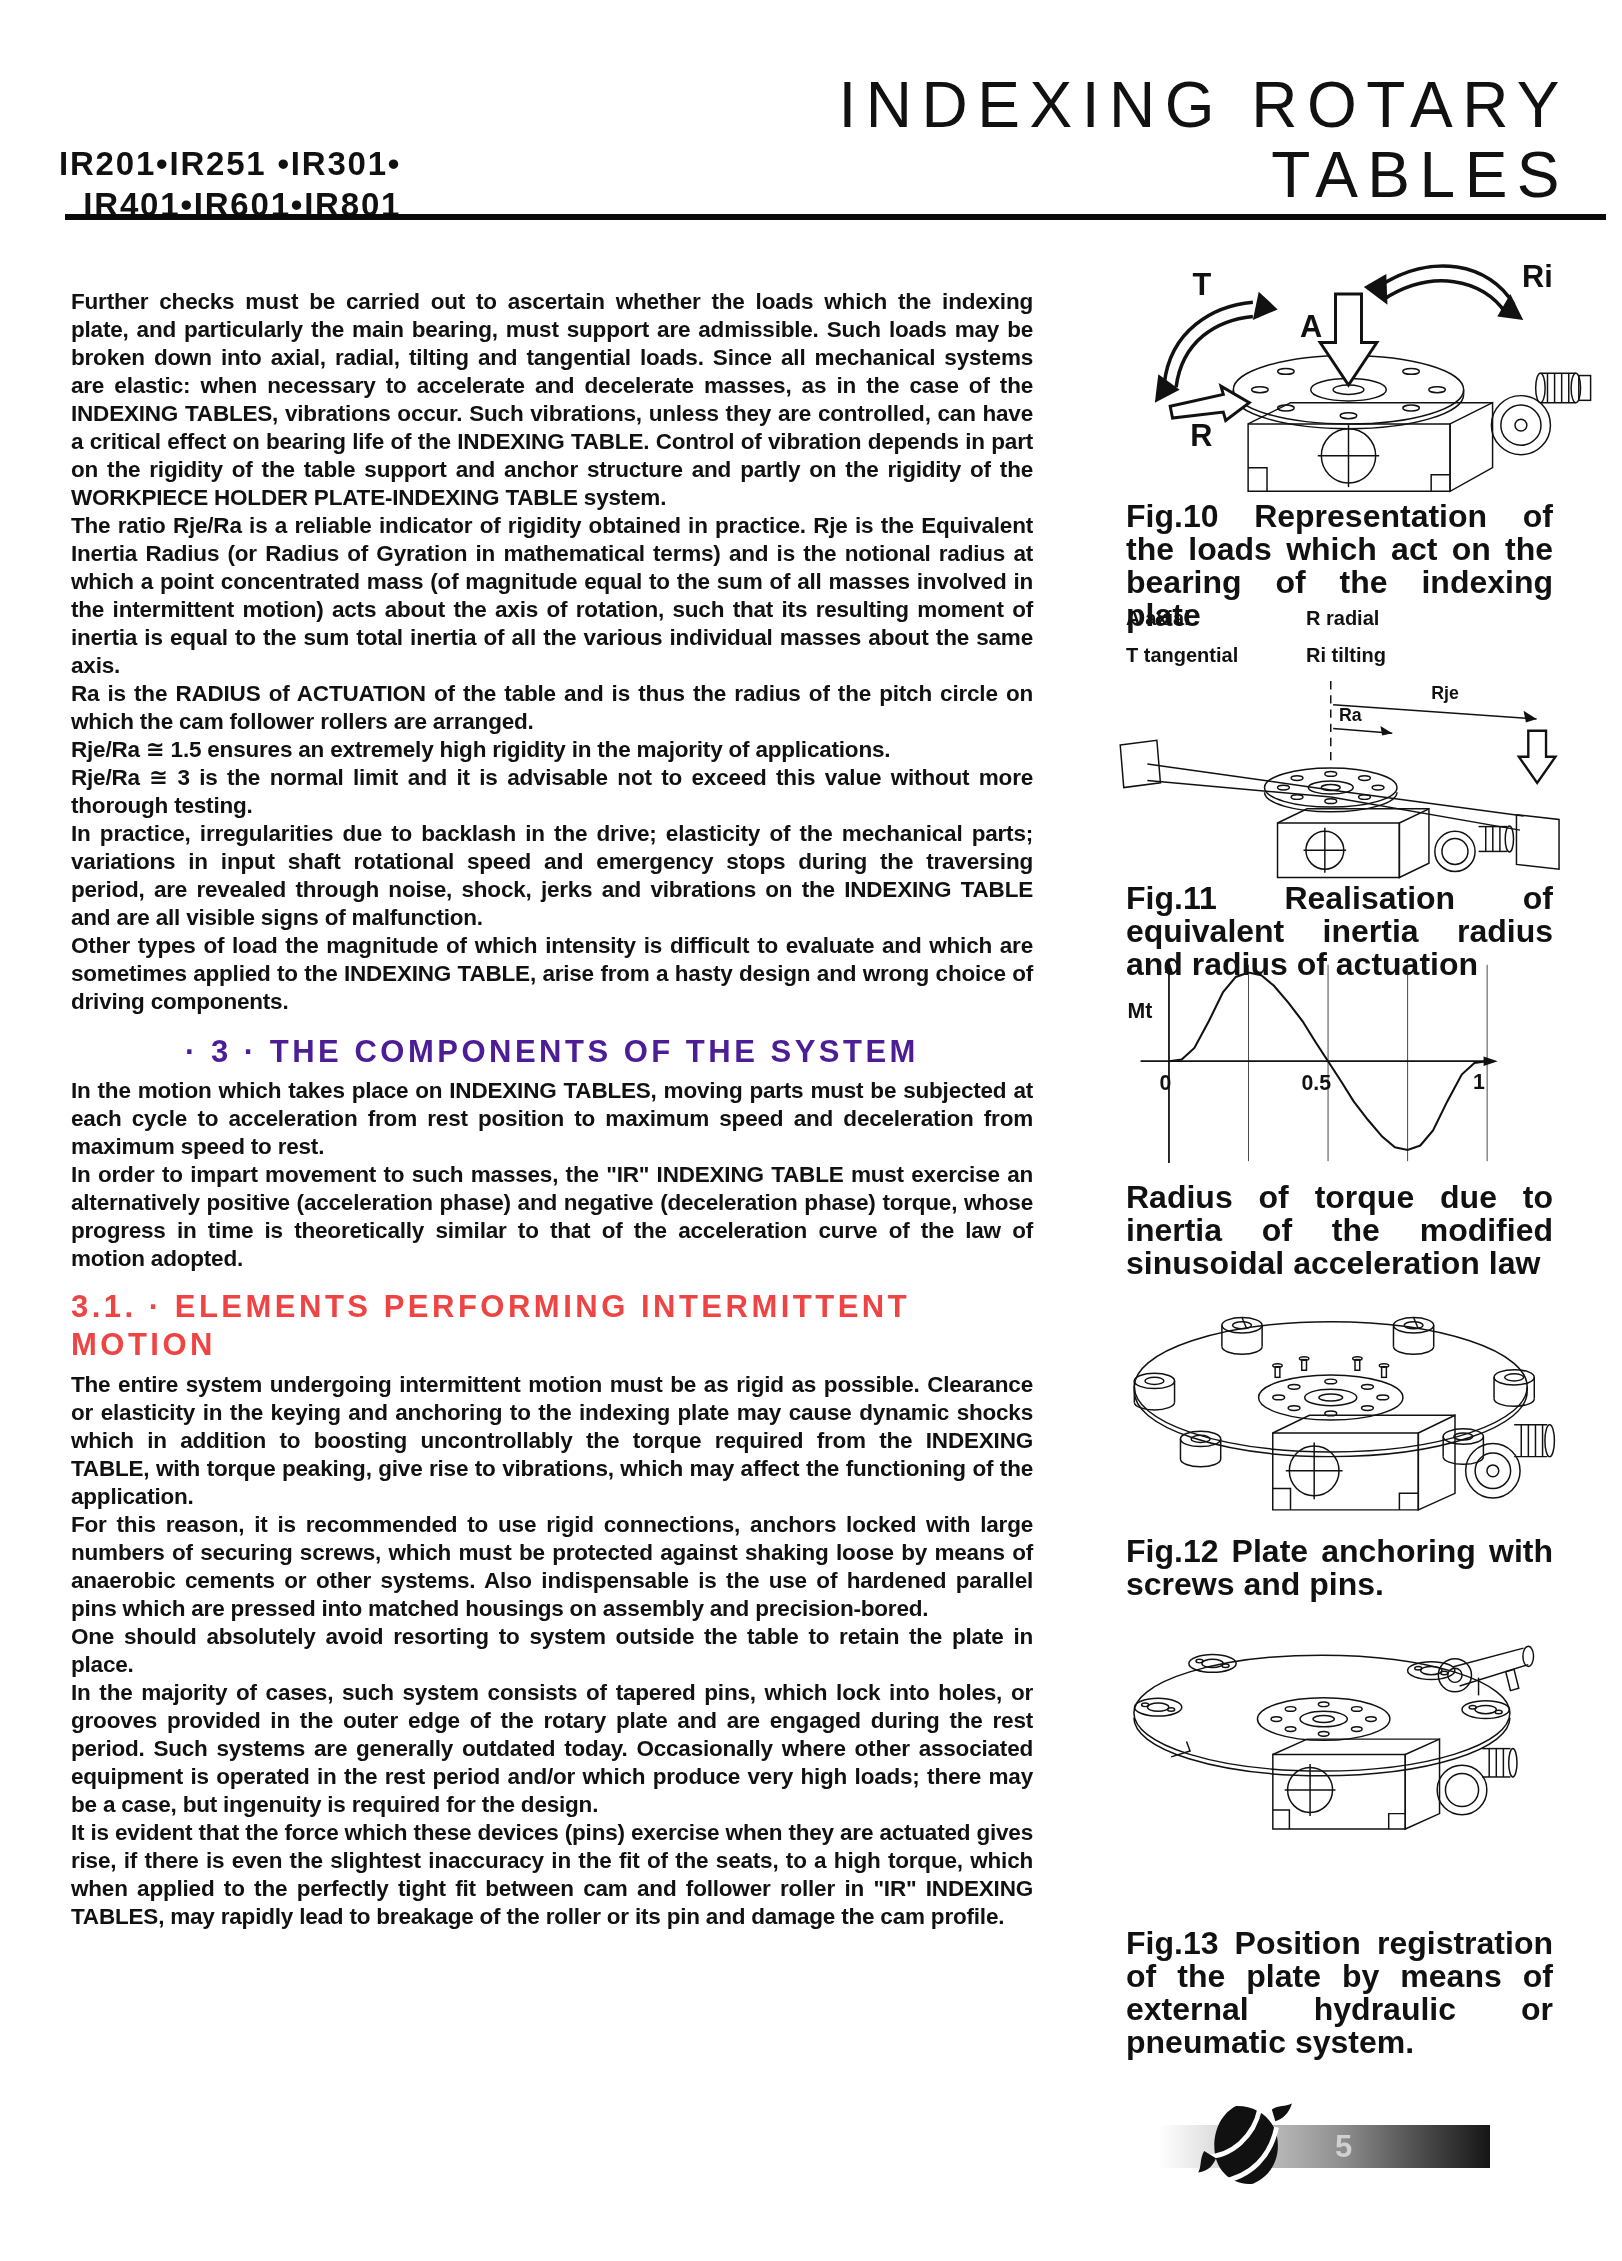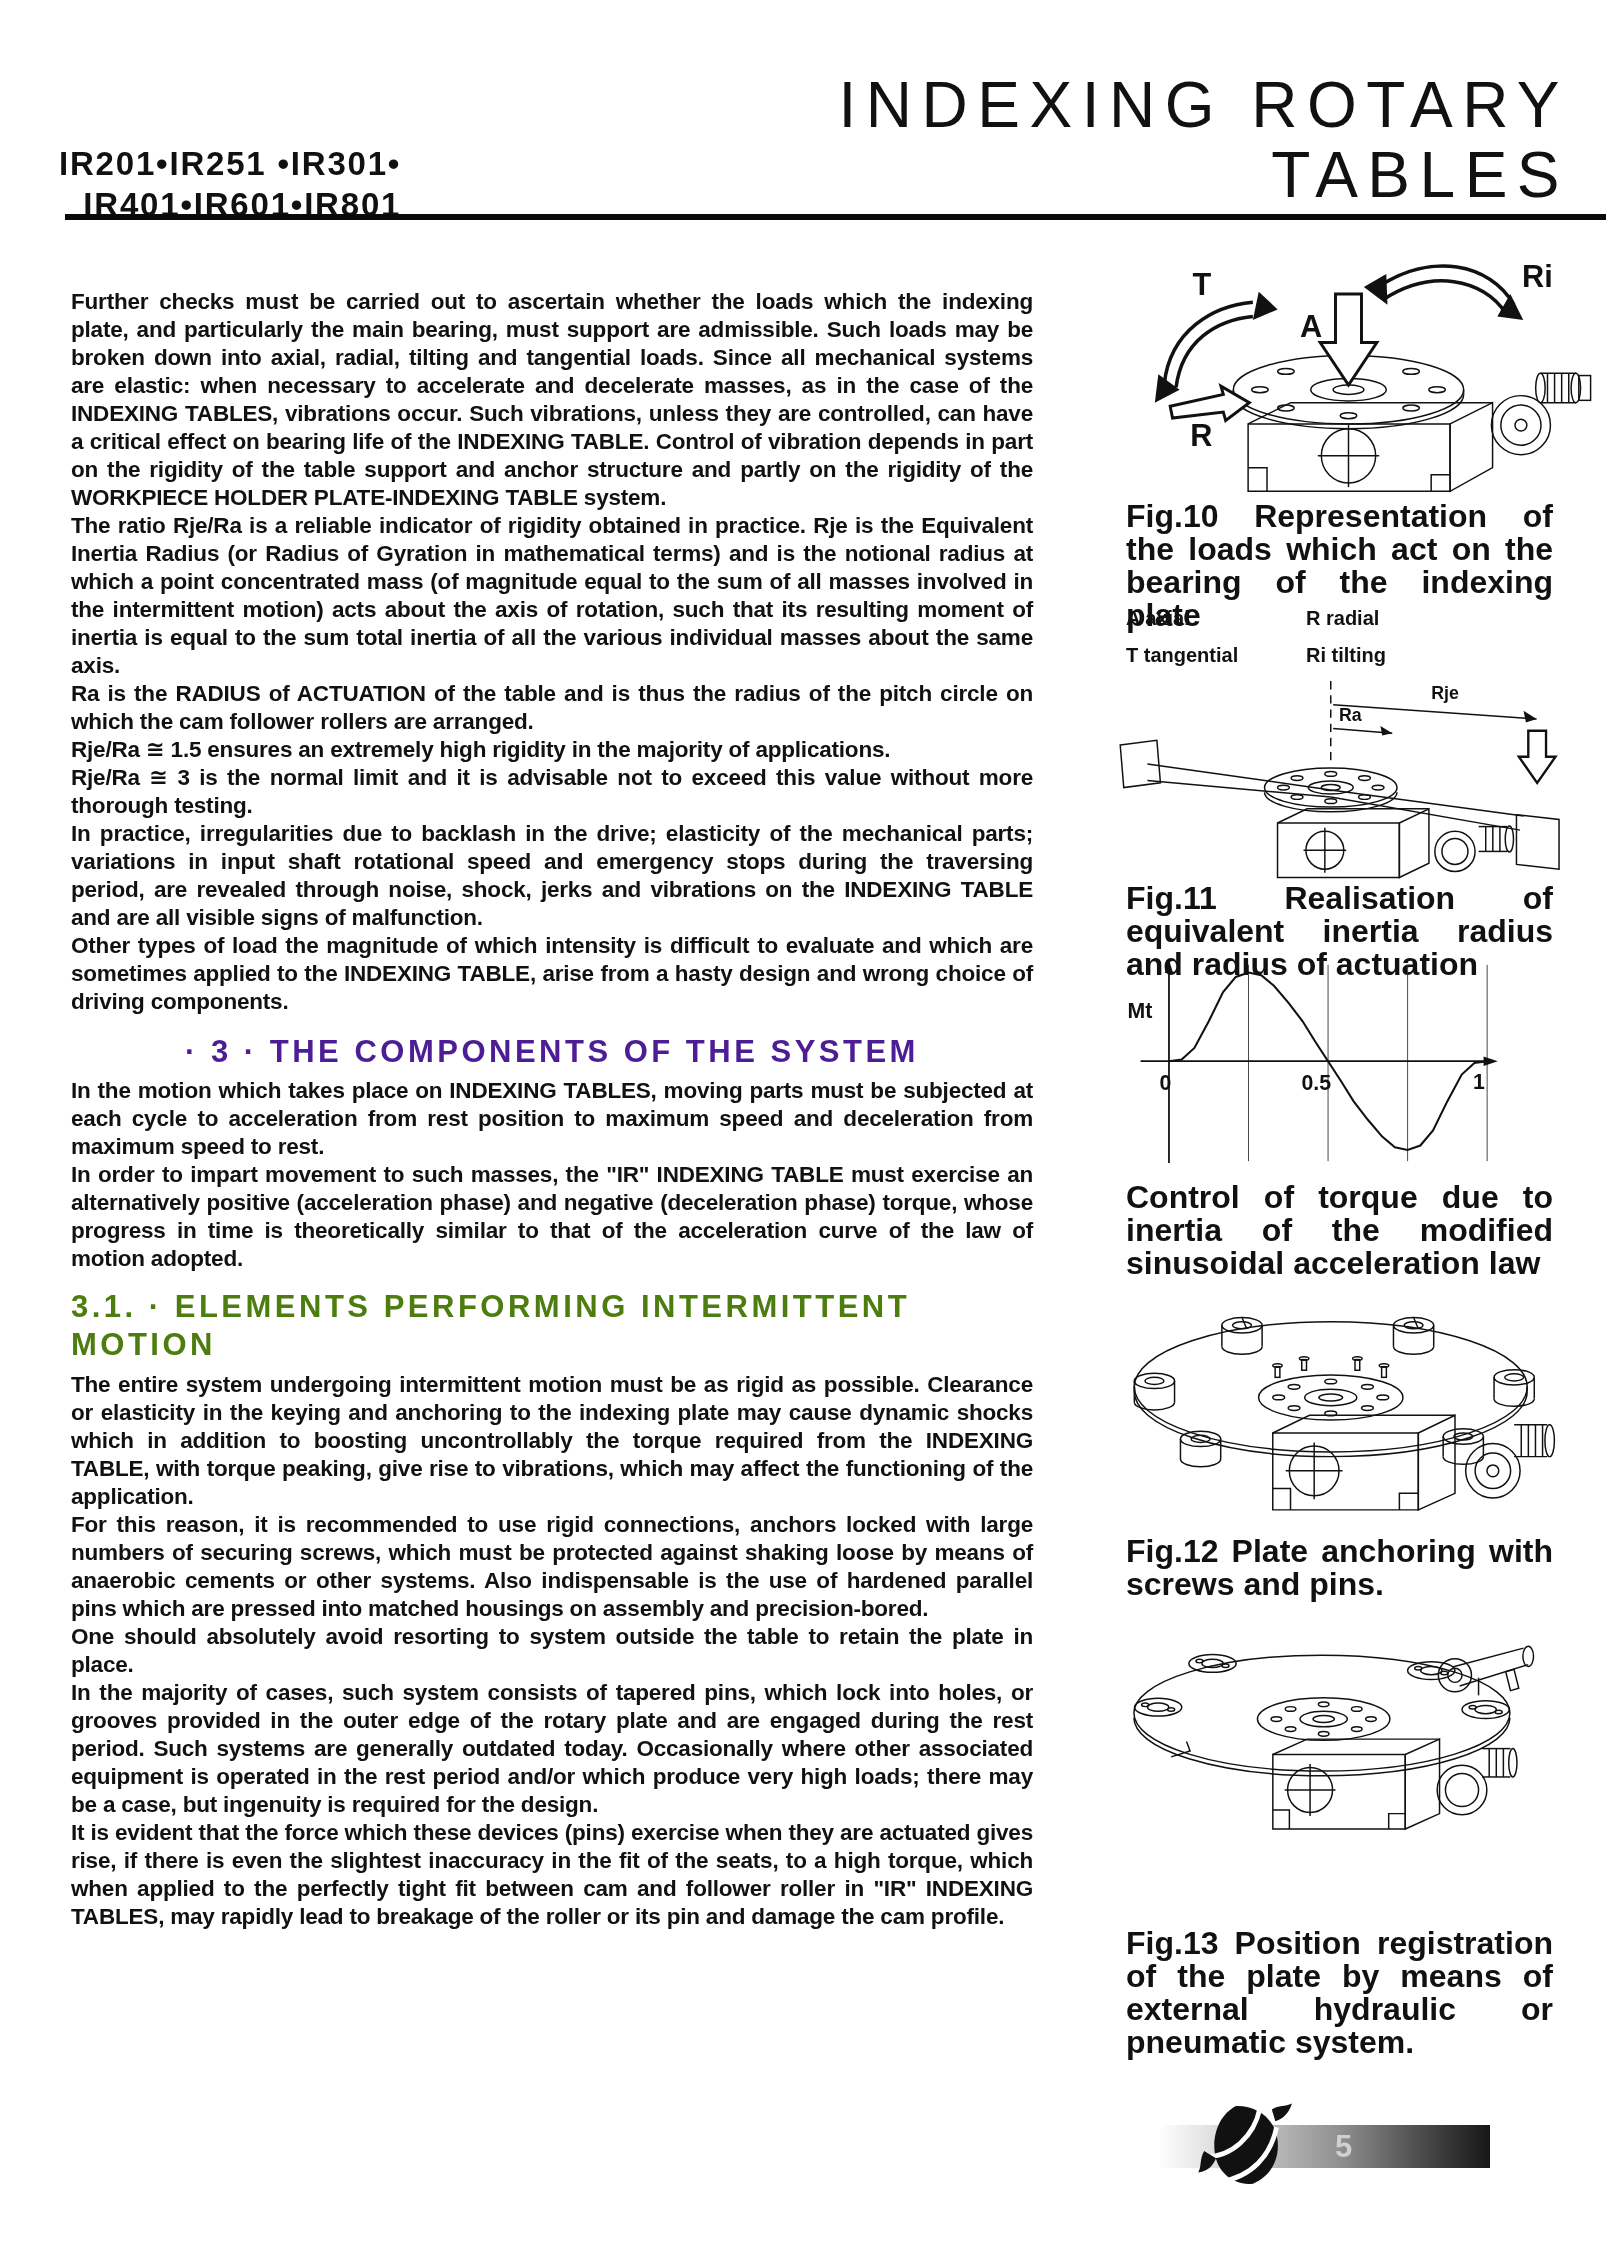--- a/index.html
+++ b/index.html
@@ -9,21 +9,21 @@
   .models{position:absolute;left:59px;top:143px;font-size:33px;font-weight:bold;
           letter-spacing:1.8px;line-height:41px;white-space:nowrap;text-align:right;}
   .doc-title{position:absolute;left:616px;top:70px;width:953px;text-align:right;
              font-size:64px;font-weight:400;letter-spacing:9.5px;line-height:70px;white-space:nowrap;}
   .head-rule{position:absolute;left:65px;top:214px;width:1541px;height:6px;background:#0a0a0a;}
   
   .leftcol{position:absolute;left:71px;top:288px;width:962px;}
   .body-p{margin:0;font-size:22.5px;line-height:28px;font-weight:bold;text-align:justify;letter-spacing:-0.2px;}
   .h3head{margin:16.6px 0 6px 0;font-size:31px;line-height:38px;font-weight:bold;color:#4c1d95;
           text-align:center;letter-spacing:3.5px;}
-  .h31head{margin:15.4px 0 7px 0;font-size:31px;line-height:38px;font-weight:bold;color:#4d7c0f;
+  .h31head{margin:15.4px 0 7px 0;font-size:31px;line-height:38px;font-weight:bold;color:#ef4444;
            text-align:left;letter-spacing:3.5px;}
   
   .fig{position:absolute;}
   .figcap{position:absolute;width:427px;font-size:32px;line-height:33px;font-weight:bold;text-align:justify;margin:0;}
   .legend{position:absolute;width:427px;font-size:20px;line-height:37px;font-weight:bold;}
   .legend .lrow{display:flex;}
   .legend .lcell1{width:180px;}
   svg text{font-family:"Liberation Sans","DejaVu Sans",sans-serif;font-weight:bold;fill:#111;}
   
   .foot-bar{position:absolute;left:1158px;top:2125px;width:332px;height:43px;
@@ -204,21 +204,21 @@
       <polygon points="654,183 630,175 630,191"></polygon>
     </g>
     <polyline fill="none" stroke="#111" stroke-width="3.5" points="98.0,183.0 119.5,180.0 141.0,160.5 165.3,115.5 189.5,66.0 211.0,40.5 232.5,33.0 254.0,37.5 275.5,55.5 299.8,84.0 324.0,115.5 345.5,150.0 367.0,183.0 388.5,216.0 410.0,250.5 434.3,282.0 458.5,310.5 480.0,328.5 501.5,333.0 523.0,325.5 544.5,300.0 568.8,250.5 593.0,205.5 614.5,186.0 636.0,183.0"></polyline>
     <g font-size="36" stroke="none">
       <text x="28" y="110">Mt</text>
       <text x="82" y="232">0</text>
       <text x="322" y="232">0.5</text>
       <text x="612" y="230">1</text>
     </g>
   </svg>
-  <p class="figcap" style="left:1126px;top:1181px">Control of torque due to inertia of the modified sinusoidal acceleration law</p>
+  <p class="figcap" style="left:1126px;top:1181px">Radius of torque due to inertia of the modified sinusoidal acceleration law</p>
 
   <svg class="fig" style="left:1100px;top:1298px" width="497" height="222" viewBox="0 0 840 375">
     <g stroke="#111" fill="none" stroke-width="2.5">
       <ellipse cx="390" cy="150" rx="332" ry="110"></ellipse>
       <path d="M58,158 A332,110 0 0 0 722,158"></path>
       <line x1="58" y1="150" x2="58" y2="158"></line>
         <line x1="722" y1="150" x2="722" y2="158"></line>
 
       <g>
         <ellipse cx="240" cy="46" rx="34" ry="13"></ellipse>

